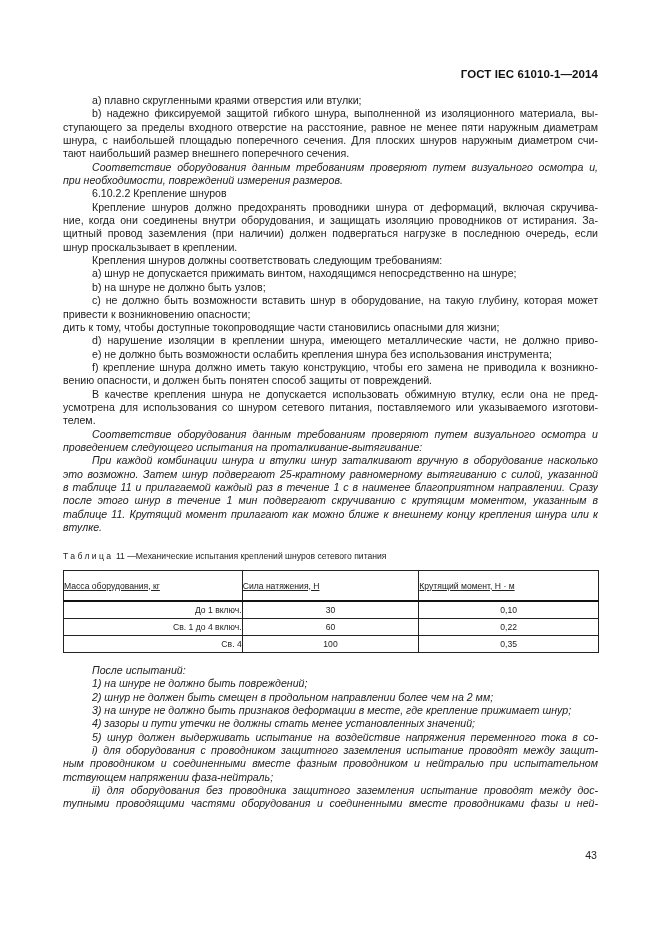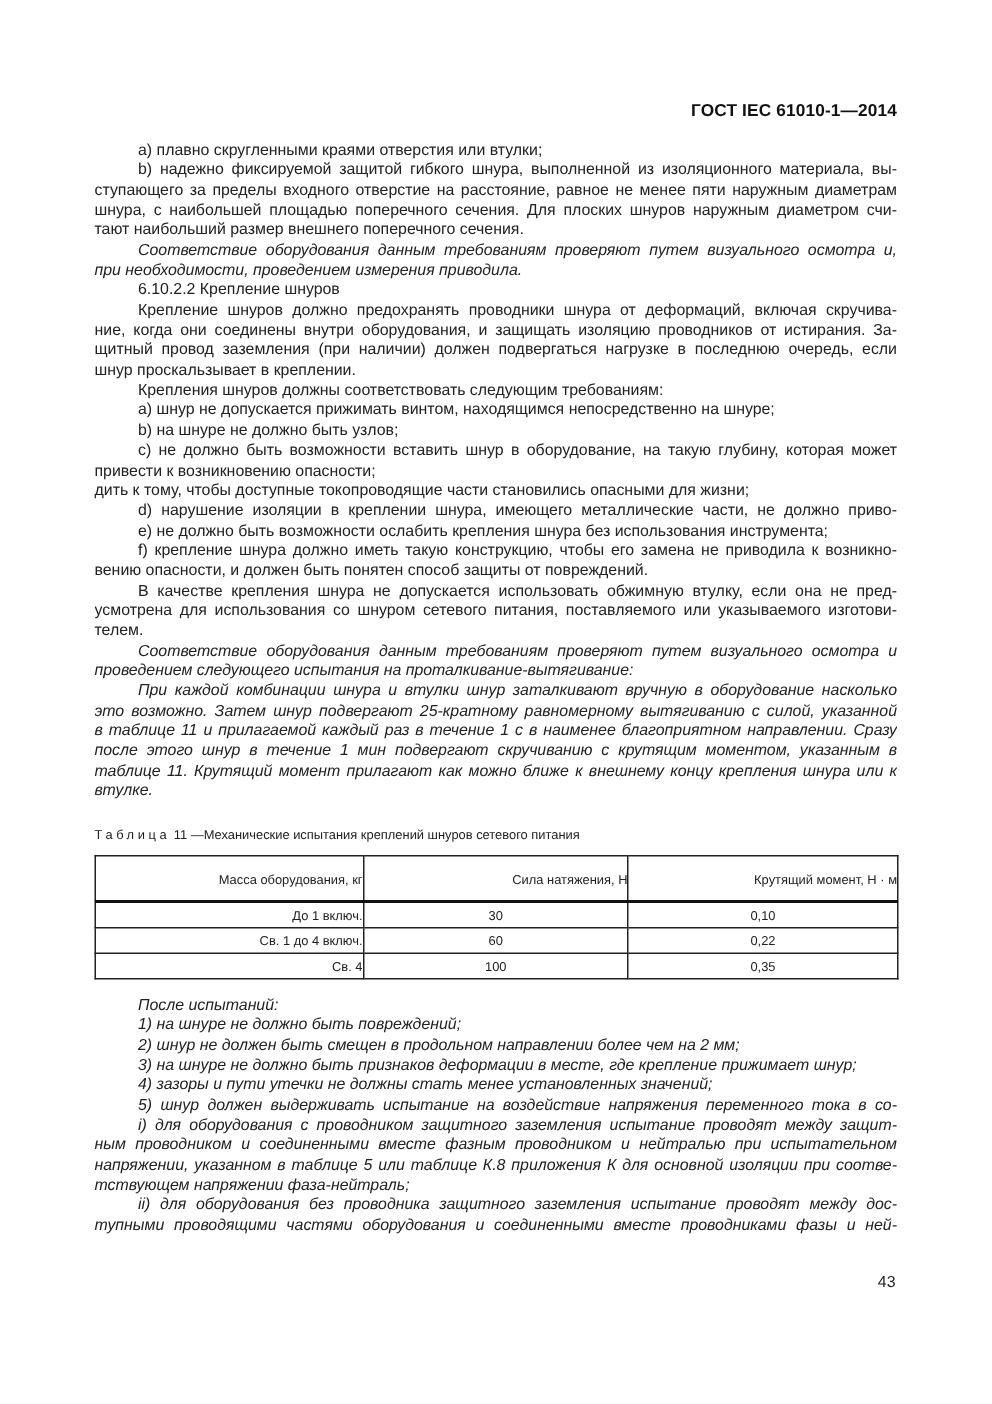--- a/index.html
+++ b/index.html
@@ -22,21 +22,21 @@
     position: absolute; left: 63px; top: 551px;
     font-family: "Liberation Sans", sans-serif; font-size: 8.6px; color: #222;
   }
   .table-caption .spaced { letter-spacing: 2.4px; }
   table.t11 {
     position: absolute; left: 63px; top: 570px; width: 536px;
     border-collapse: collapse;
     font-family: "Liberation Sans", sans-serif; font-size: 8.6px; color: #222;
   }
   table.t11 th, table.t11 td { border: 1px solid #222; padding: 0; }
-  table.t11 th { height: 29px; font-weight: normal; text-align: right; }
+  table.t11 th { height: 29px; font-weight: normal; text-align: left; text-decoration: underline; }
   table.t11 thead tr { border-bottom: 2px solid #111; }
   table.t11 td { height: 16px; text-align: center; }
   table.t11 td.first { text-align: right; padding-left: 17px; }
   .after-text { top: 664px; }
   .page-number {
     position: absolute; right: 64px; top: 849px;
     font-family: "Liberation Sans", sans-serif; font-size: 10.6px; color: #222; text-align: center;
   }
 </style>
 </head>
@@ -46,21 +46,21 @@
 
   <div class="header-title">ГОСТ IEC 61010-1—2014</div>
 
   <div class="body-text">
     <span class="ln ind">a)  плавно скругленными краями отверстия или втулки;</span>
     <span class="ln j ind">b)  надежно фиксируемой защитой гибкого шнура, выполненной из изоляционного материала, вы-</span>
     <span class="ln j">ступающего за пределы входного отверстие на расстояние, равное не менее пяти наружным диаметрам</span>
     <span class="ln j">шнура, с наибольшей площадью поперечного сечения. Для плоских шнуров наружным диаметром счи-</span>
     <span class="ln">тают наибольший размер внешнего поперечного сечения.</span>
     <span class="ln j ind it">Соответствие оборудования данным требованиям проверяют путем визуального осмотра и,</span>
-    <span class="ln it">при необходимости, проведением измерения приводила.</span>
+    <span class="ln it">при необходимости, повреждений измерения размеров.</span>
     <span class="ln ind">6.10.2.2  Крепление шнуров</span>
     <span class="ln j ind">Крепление шнуров должно предохранять проводники шнура от деформаций, включая скручива-</span>
     <span class="ln j">ние, когда они соединены внутри оборудования, и защищать изоляцию проводников от истирания. За-</span>
     <span class="ln j">щитный провод заземления (при наличии) должен подвергаться нагрузке в последнюю очередь, если</span>
     <span class="ln">шнур проскальзывает в креплении.</span>
     <span class="ln ind">Крепления шнуров должны соответствовать следующим требованиям:</span>
     <span class="ln ind">a)  шнур не допускается прижимать винтом, находящимся непосредственно на шнуре;</span>
     <span class="ln ind">b)  на шнуре не должно быть узлов;</span>
     <span class="ln j ind">c)  не должно быть возможности вставить шнур в оборудование, на такую глубину, которая может</span>
     <span class="ln">привести к возникновению опасности;</span>
@@ -121,21 +121,20 @@
 
   <div class="body-text after-text">
     <span class="ln ind it">После испытаний:</span>
     <span class="ln ind it">1)  на шнуре не должно быть повреждений;</span>
     <span class="ln ind it">2)  шнур не должен быть смещен в продольном направлении более чем на 2 мм;</span>
     <span class="ln ind it">3)  на шнуре не должно быть признаков деформации в месте, где крепление прижимает шнур;</span>
     <span class="ln ind it">4)  зазоры и пути утечки не должны стать менее установленных значений;</span>
     <span class="ln j ind it">5)  шнур должен выдерживать испытание на воздействие напряжения переменного тока в со-</span>
     <span class="ln j ind it">i)  для оборудования с проводником защитного заземления испытание проводят между защит-</span>
     <span class="ln j it">ным проводником и соединенными вместе фазным проводником и нейтралью при испытательном</span>
-    <span class="ln j it">напряжении, указанном в таблице 5 или таблице К.8 приложения К для основной изоляции при соотве-</span>
     <span class="ln it">тствующем напряжении фаза-нейтраль;</span>
     <span class="ln j ind it">ii)  для оборудования без проводника защитного заземления испытание проводят между дос-</span>
     <span class="ln j it">тупными проводящими частями оборудования и соединенными вместе проводниками фазы и ней-</span>
   </div>
 
   <div class="page-number">43</div>
 
 </div>
 
 </body></html>

